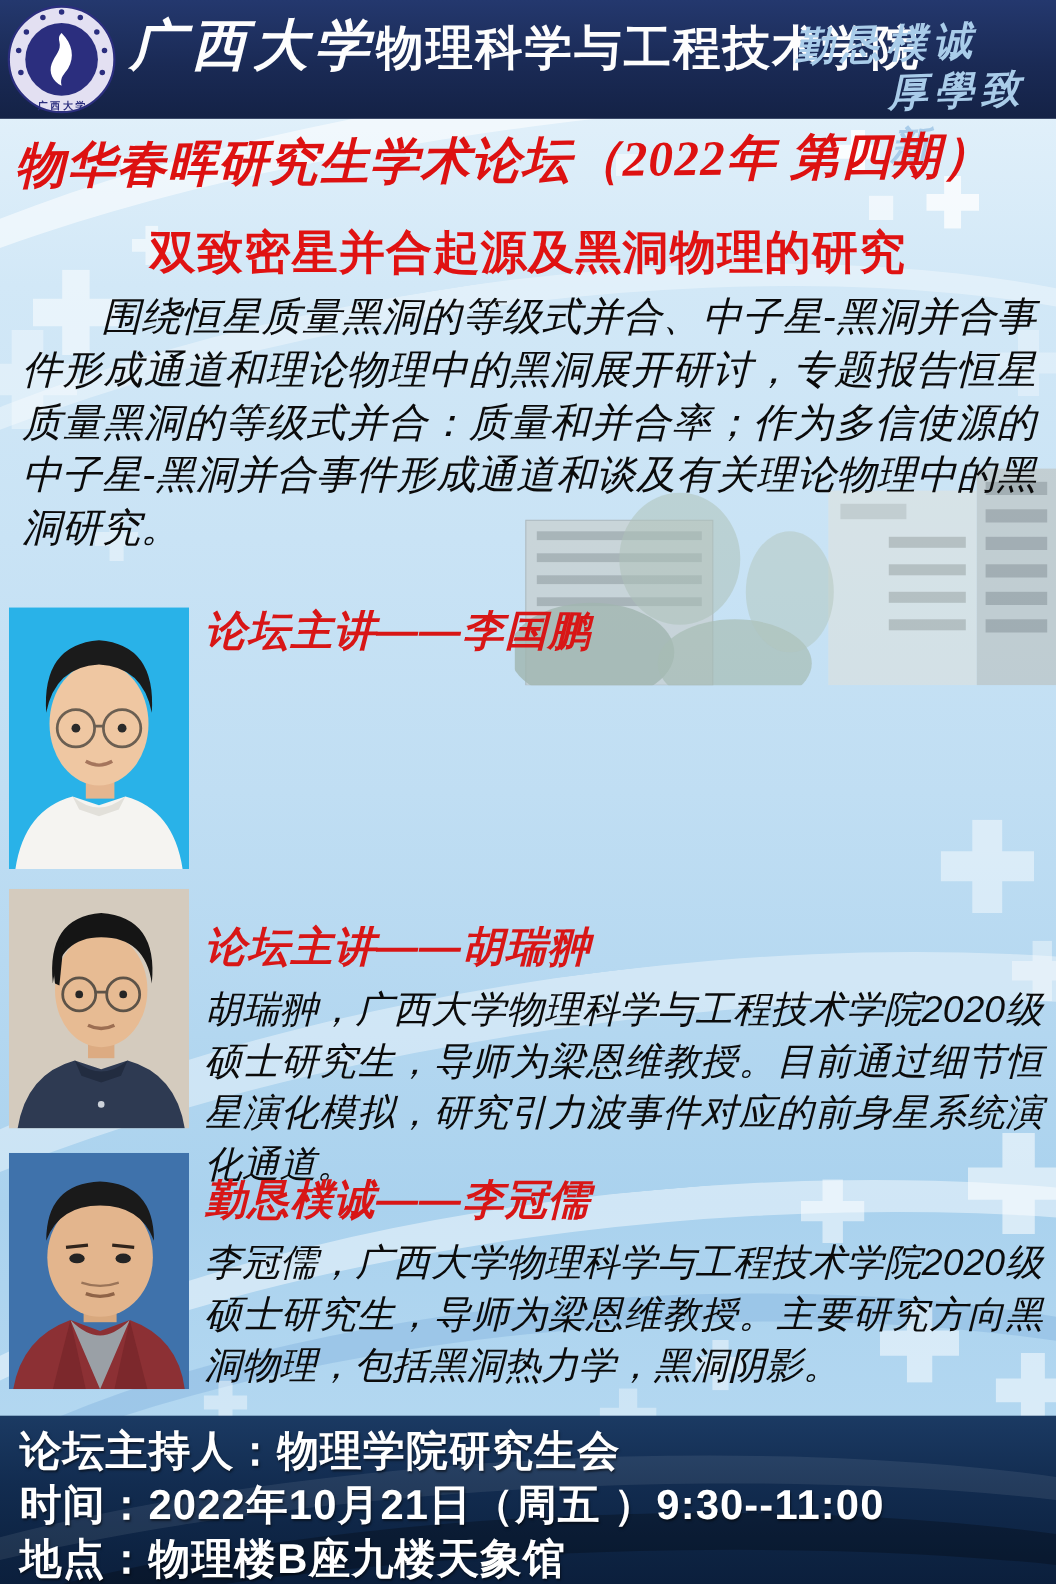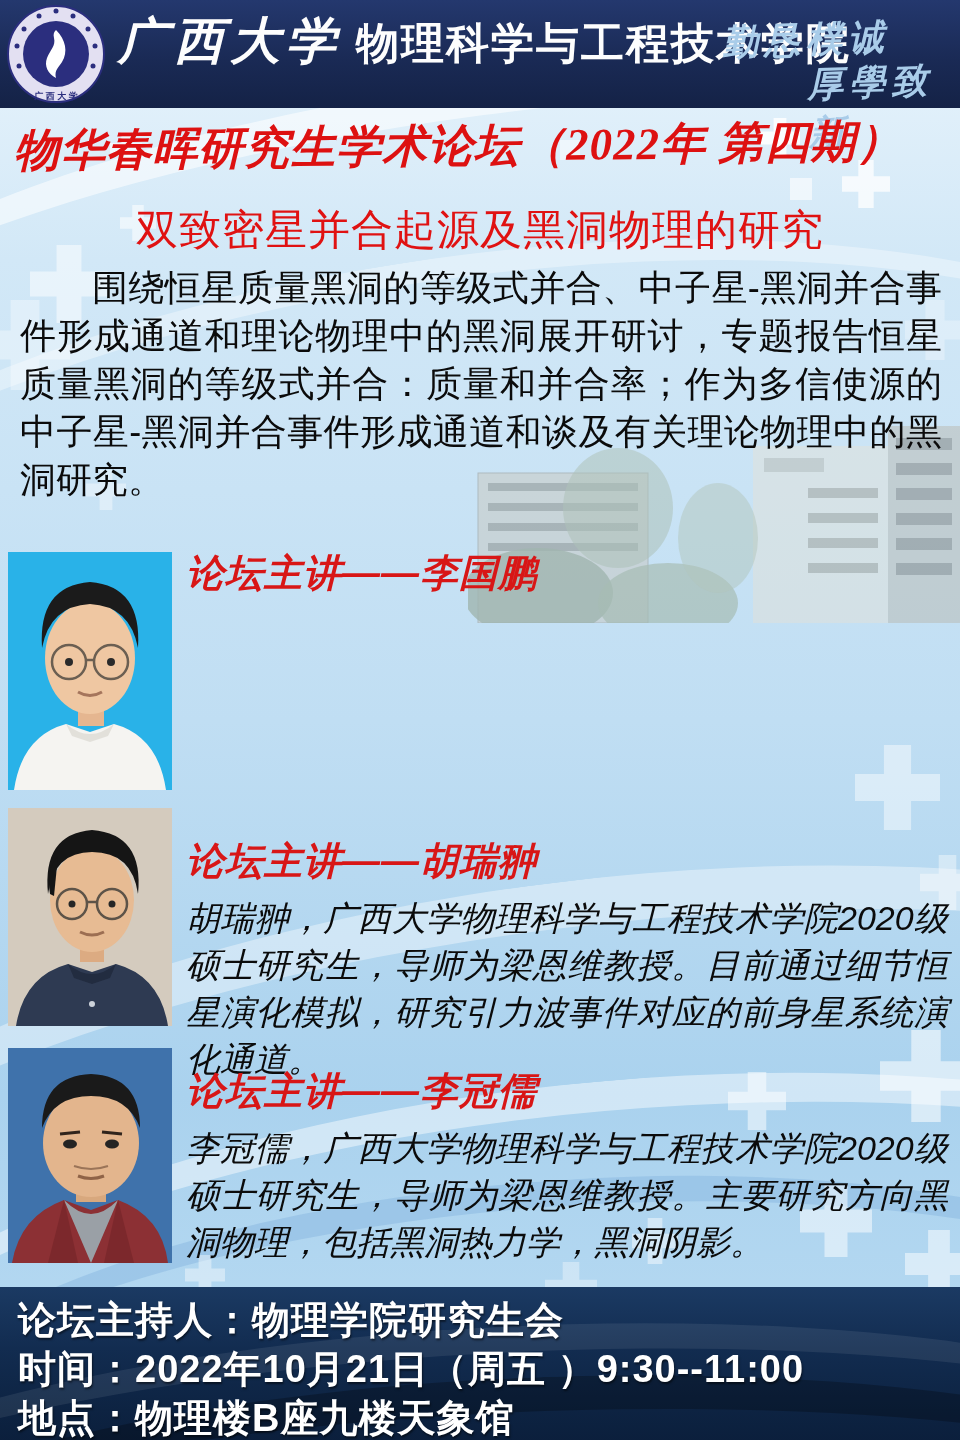--- a/index.html
+++ b/index.html
@@ -16,35 +16,35 @@
   .arc1{top:70px; left:-260px; width:1700px; height:520px; border-top:34px solid rgba(255,255,255,.55); transform:rotate(-6deg);}
   .arc2{top:260px; left:-400px; width:1700px; height:700px; border-top:22px solid rgba(255,255,255,.35); transform:rotate(-9deg);}
   .arc3{top:880px; left:-350px; width:1900px; height:760px; border-top:46px solid rgba(255,255,255,.38); transform:rotate(-7deg);}
   .arc4{top:1080px; left:-220px; width:1700px; height:640px; border-top:30px solid rgba(255,255,255,.45); transform:rotate(-5deg);}
   .arc5{top:1180px; left:-180px; width:1500px; height:560px; border-top:26px solid rgba(140,185,225,.55); transform:rotate(-4deg);}
   
   .header{position:absolute; top:0; left:0; width:960px; height:108px;
     background:linear-gradient(180deg,#24386e 0%,#1a2a55 55%,#142246 100%); color:#fff;}
   .logo{position:absolute; left:6px; top:4px; width:100px; height:100px;text-align:center;}
   .h-titles{position:absolute; left:118px; top:8px;}
-  .h-line1{display:flex; align-items:baseline; gap:14px;}
+  .h-line1{display:flex; align-items:baseline; }
   .h-univ{font-family:"Liberation Serif","DejaVu Serif",serif; font-style:italic; font-weight:bold; font-size:50px; letter-spacing:6px; color:#fdfdfd;}
   .h-school{font-size:43px; font-weight:bold; letter-spacing:2px; color:#fdfdfd;}
   .h-en{font-size:25px; color:#f2f6fb; margin-top:4px; letter-spacing:.5px;}
   .motto{position:absolute; color:#a9cce9; font-family:"Liberation Serif","DejaVu Serif",serif; font-style:italic; font-weight:bold; font-size:36px; letter-spacing:6px;}
   .motto1{left:722px; top:16px; transform:rotate(-2deg);}
   .motto2{left:808px; top:58px; transform:rotate(-2deg);}
   
   .band-title{position:absolute; left:14px; top:116px; font-family:"Liberation Serif","DejaVu Serif",serif;
     font-weight:bold; font-style:italic; font-size:45px; color:#dd1111; letter-spacing:1px; transform:rotate(-.6deg); white-space:nowrap;}
   
   .main-title{position:absolute; left:0; top:202px; width:960px; text-align:center;
-    font-size:42px; font-weight:normal; color:#e01212; letter-spacing:1px;}
+    font-size:42px; font-weight:bold; color:#e01212; letter-spacing:1px;}
   .abstract{position:absolute; left:20px; top:264px; width:922px; font-size:36px; line-height:48px;
-    color:#0b0b0b; text-indent:2em; text-align:justify; font-weight:500;}
+    color:#0b0b0b; text-indent:2em; text-align:justify; font-weight:500;font-style:italic;}
   .building{position:absolute; left:468px; top:418px; width:492px; height:205px; opacity:.42;}
   
   .photo{position:absolute; left:8px; overflow:hidden;}
   .photo svg{display:block;}
   .sp-text{position:absolute; left:186px; width:762px;font-style:italic;}
   .sp-head{font-size:38px; font-weight:bold; color:#d81616; margin-bottom:8px; letter-spacing:1px;}
   .sp-bio{font-size:34px; line-height:47px; color:#0b0b0b; text-align:justify; font-weight:500;}
   
   .footer{position:absolute; left:0; top:1287px; width:960px; height:176px; overflow:hidden;
     background:linear-gradient(180deg,#1b3a63 0%,#122c50 35%,#0d2342 70%,#0a1c38 100%); color:#fff;}
@@ -214,21 +214,21 @@
       <path d="M94 84 L114 86" stroke="#30241c" stroke-width="3"></path>
       <path d="M70 128 Q83 133 96 128" stroke="#8f6347" stroke-width="3" fill="none"></path>
       <path d="M66 118 Q83 124 100 118" stroke="#6b4a35" stroke-width="2" fill="none" opacity=".6"></path>
       <path d="M4 215 Q12 168 56 152 L83 162 L110 152 Q154 168 160 215 Z" fill="#8c3034"></path>
       <path d="M56 152 L83 215 L110 152 Q96 166 83 166 Q70 166 56 152 Z" fill="#9aa0a6"></path>
       <path d="M56 152 L40 215 L70 215 Z" fill="#7c282c"></path>
       <path d="M110 152 L126 215 L96 215 Z" fill="#7c282c"></path>
     </svg>
   </div>
   <div class="sp-text" style="top:1066px;">
-    <div class="sp-head">论坛主讲——李冠儒</div>
+    <div class="sp-head">勤恳樸诚——李冠儒</div>
     <div class="sp-bio">李冠儒，广西大学物理科学与工程技术学院2020级硕士研究生，导师为梁恩维教授。主要研究方向黑洞物理，包括黑洞热力学，黑洞阴影。</div>
   </div>
 
   <div class="footer">
     <div class="f-wave fw1"></div>
     <div class="f-wave fw2"></div>
     <div class="f-lines">
       <div class="f-line">论坛主持人：物理学院研究生会</div>
       <div class="f-line">时间：2022年10月21日（周五 ）9:30--11:00</div>
       <div class="f-line">地点：物理楼B座九楼天象馆</div>

